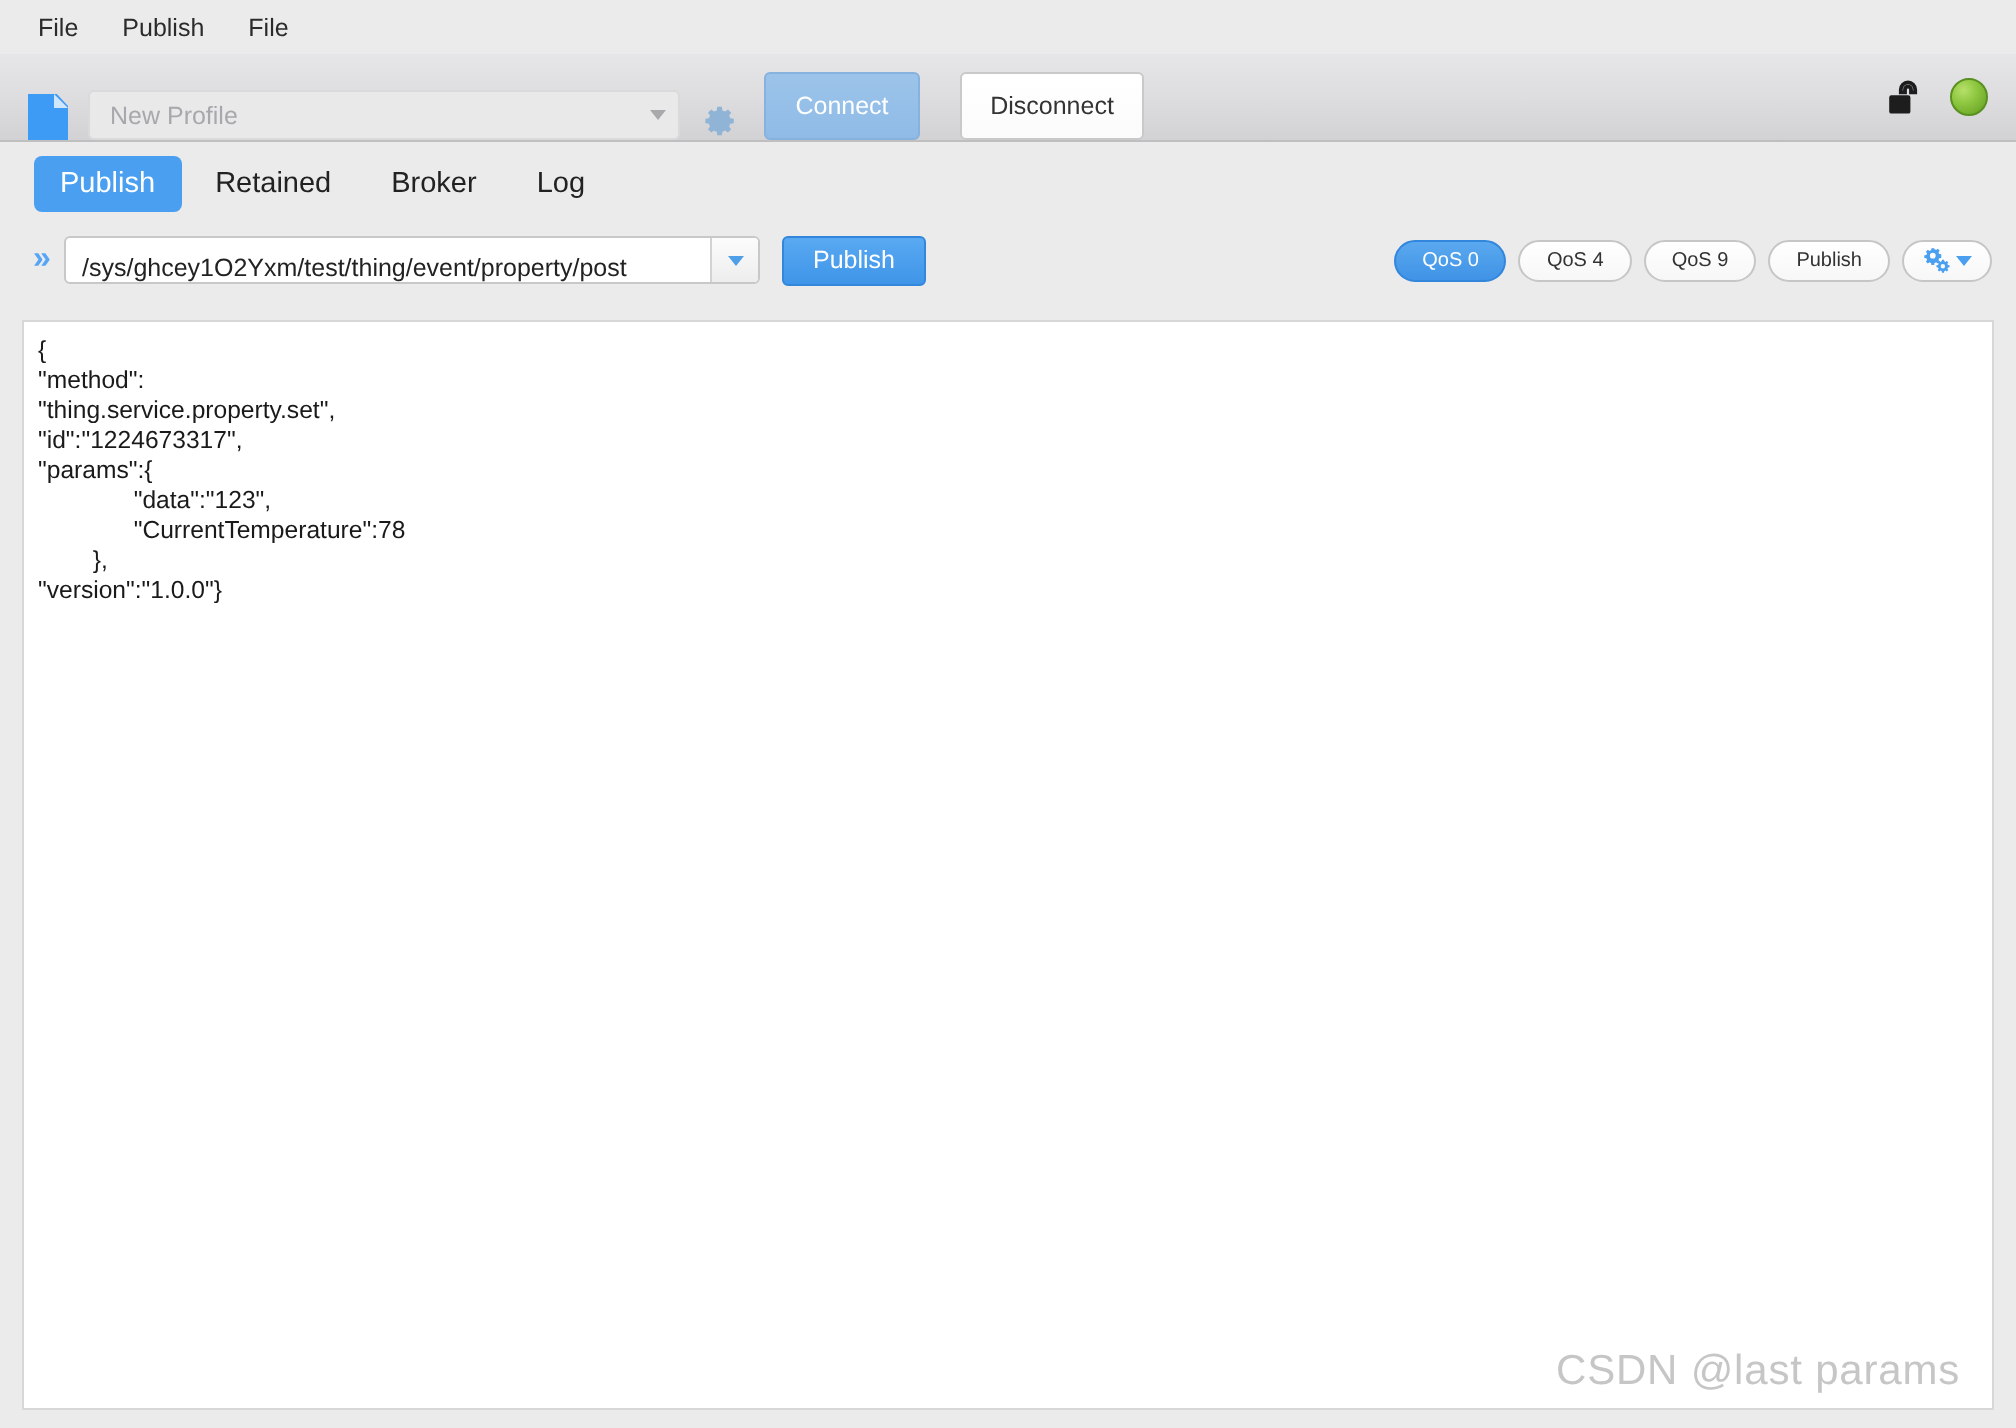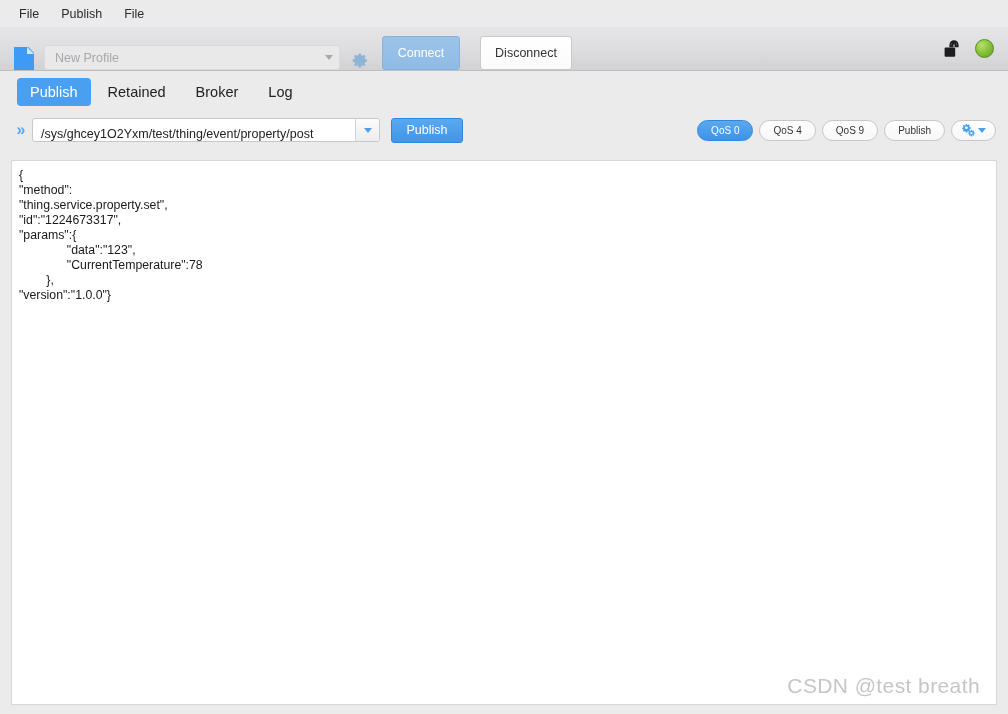--- a/index.html
+++ b/index.html
@@ -308,14 +308,14 @@
 <div class="editor-wrap">
   <div class="editor-text">{
 "method":
 "thing.service.property.set",
 "id":"1224673317",
 "params":{
               "data":"123",
               "CurrentTemperature":78
         },
 "version":"1.0.0"}</div>
-  <div class="watermark">CSDN @test breath</div>
+  <div class="watermark">CSDN @last params</div>
 </div>
 
 </body></html>

